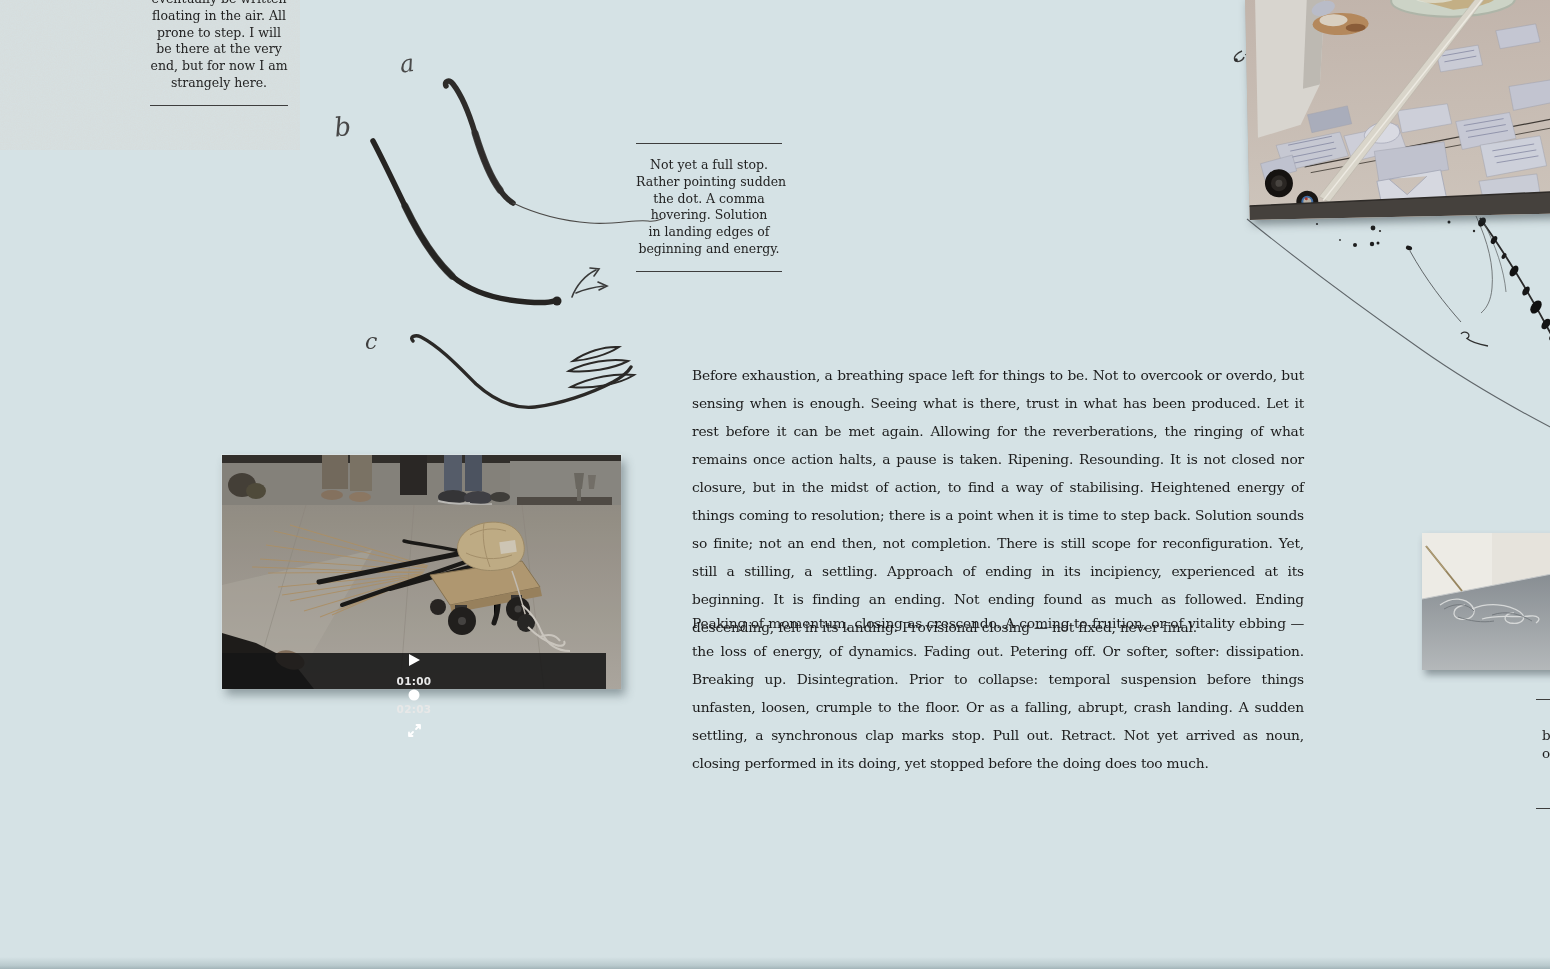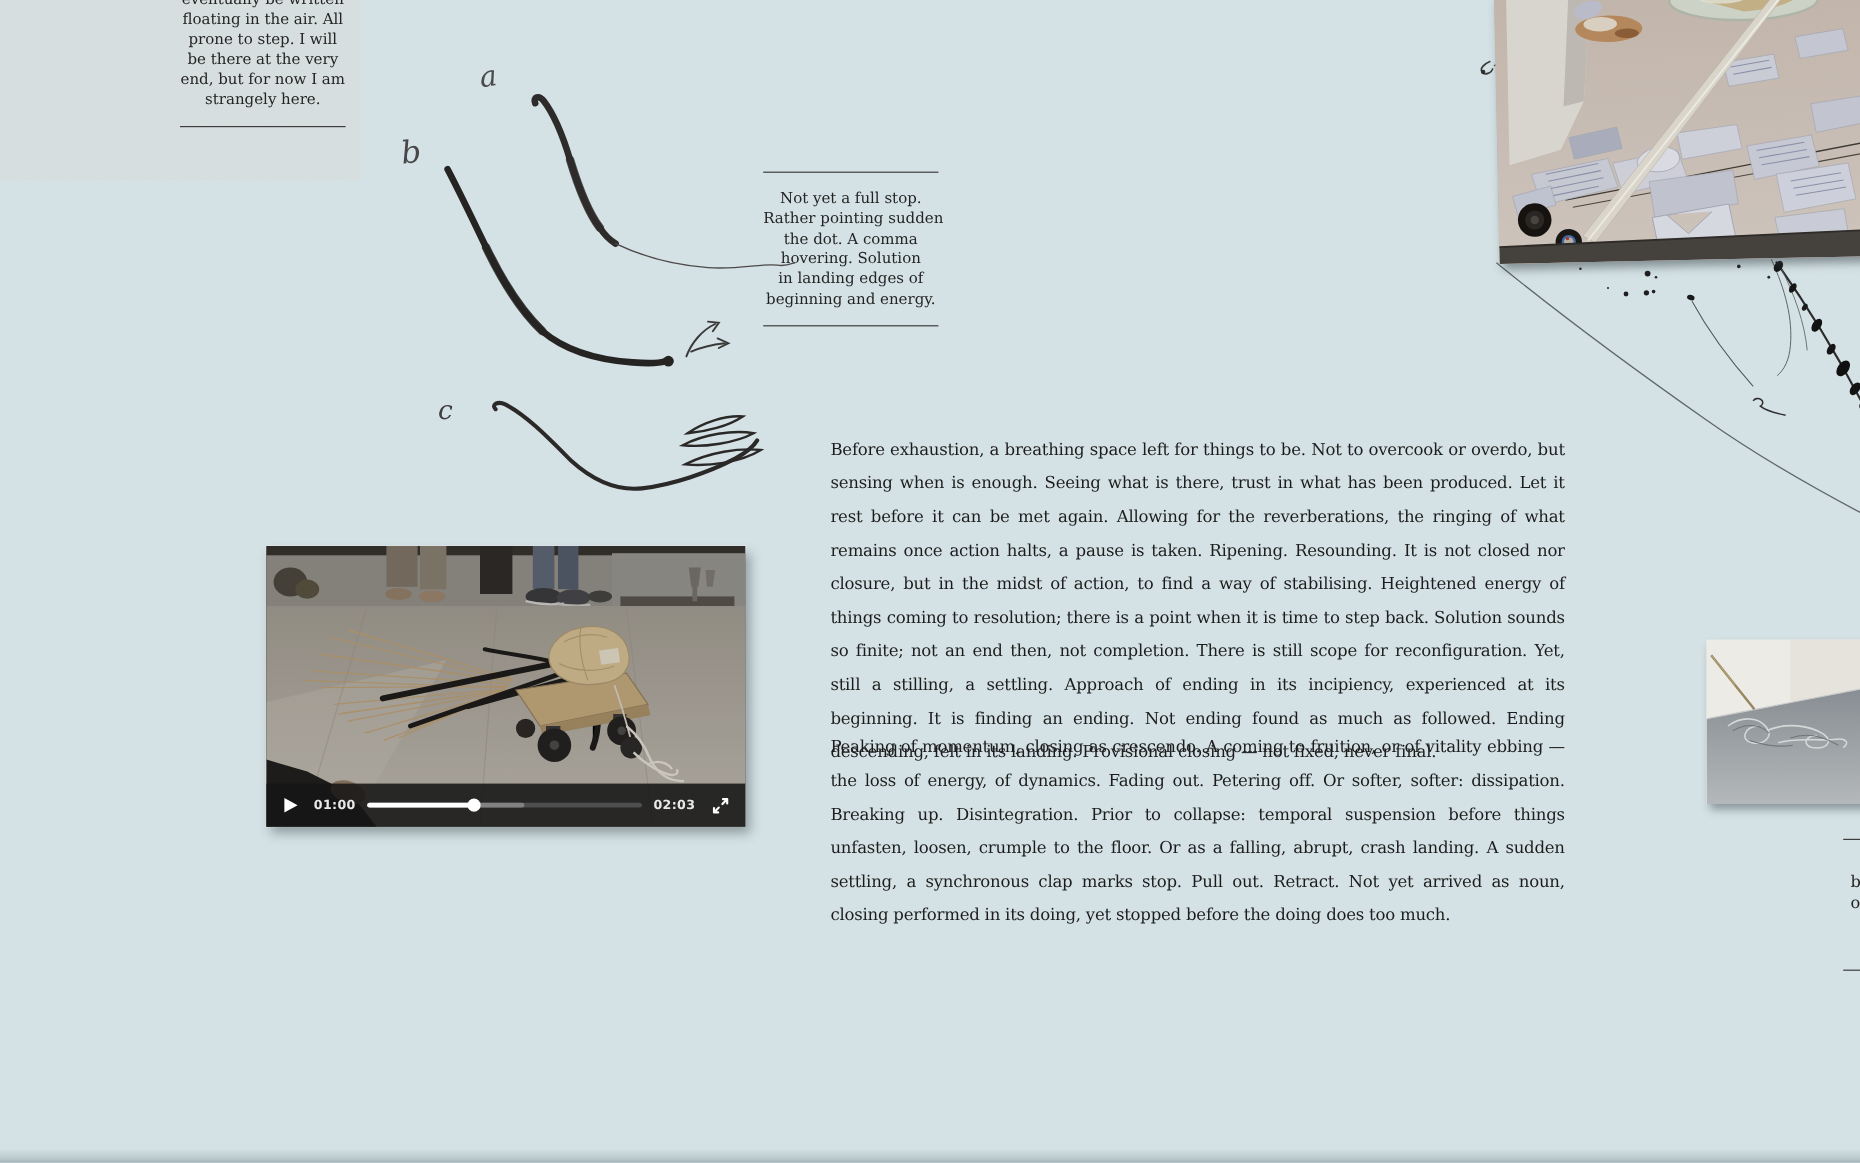--- a/index.html
+++ b/index.html
@@ -36,24 +36,24 @@
   .para { position:absolute; z-index:3; width:612px; left:692px;
           font-size:13.8px; line-height:28px; letter-spacing:-0.2px;
           text-align:justify; color:#1c1c1c; }
   .para1 { top:329px;margin-top:32px; }
   .para2 { top:609px; }
 
   
   .video-player { position:absolute; z-index:3; left:222px; top:455px; width:399px; height:234px;
                   background:#000; box-shadow:4px 6px 9px rgba(55,70,76,.45), 0 0 0 1px rgba(255,255,255,.25); }
   .video-scene { position:absolute; inset:0; width:100%; height:100%; display:block; }
-  .vp-controls { position:absolute; left:0; right:0; bottom:0; height:36px;
+  .vp-controls { position:absolute; left:0; right:15px; bottom:0; height:36px;
                  background:rgba(22,22,22,.88); display:flex; align-items:center;
                  padding:0 10px; gap:8px; z-index:5;
-                 font-family:"DejaVu Sans", sans-serif; font-size:10.5px; font-weight:bold; color:#e8e8e8; }
+                 font-family:"DejaVu Sans", sans-serif; font-size:10.5px; font-weight:bold; color:#e8e8e8;flex-direction:column; }
   .vp-play { width:20px; height:20px; background:none; border:none; cursor:pointer; display:flex; align-items:center; justify-content:center; }
   .vp-time { width:38px; text-align:center; letter-spacing:.3px; }
   .vp-track { flex:1; height:4px; background:#4e4e4e; border-radius:2px; position:relative; cursor:pointer; }
   .vp-buffer { position:absolute; left:0; top:0; bottom:0; background:#818181; border-radius:2px; }
   .vp-fill { position:absolute; left:0; top:0; bottom:0; background:#ffffff; border-radius:2px; }
   .vp-head { position:absolute; top:50%; width:11px; height:11px; background:#fff; border-radius:50%;
              transform:translate(-50%,-50%); cursor:pointer; }
   .vp-fs { width:22px; height:20px; background:none; border:none; cursor:pointer; display:flex; align-items:center; justify-content:center; }
 
   

